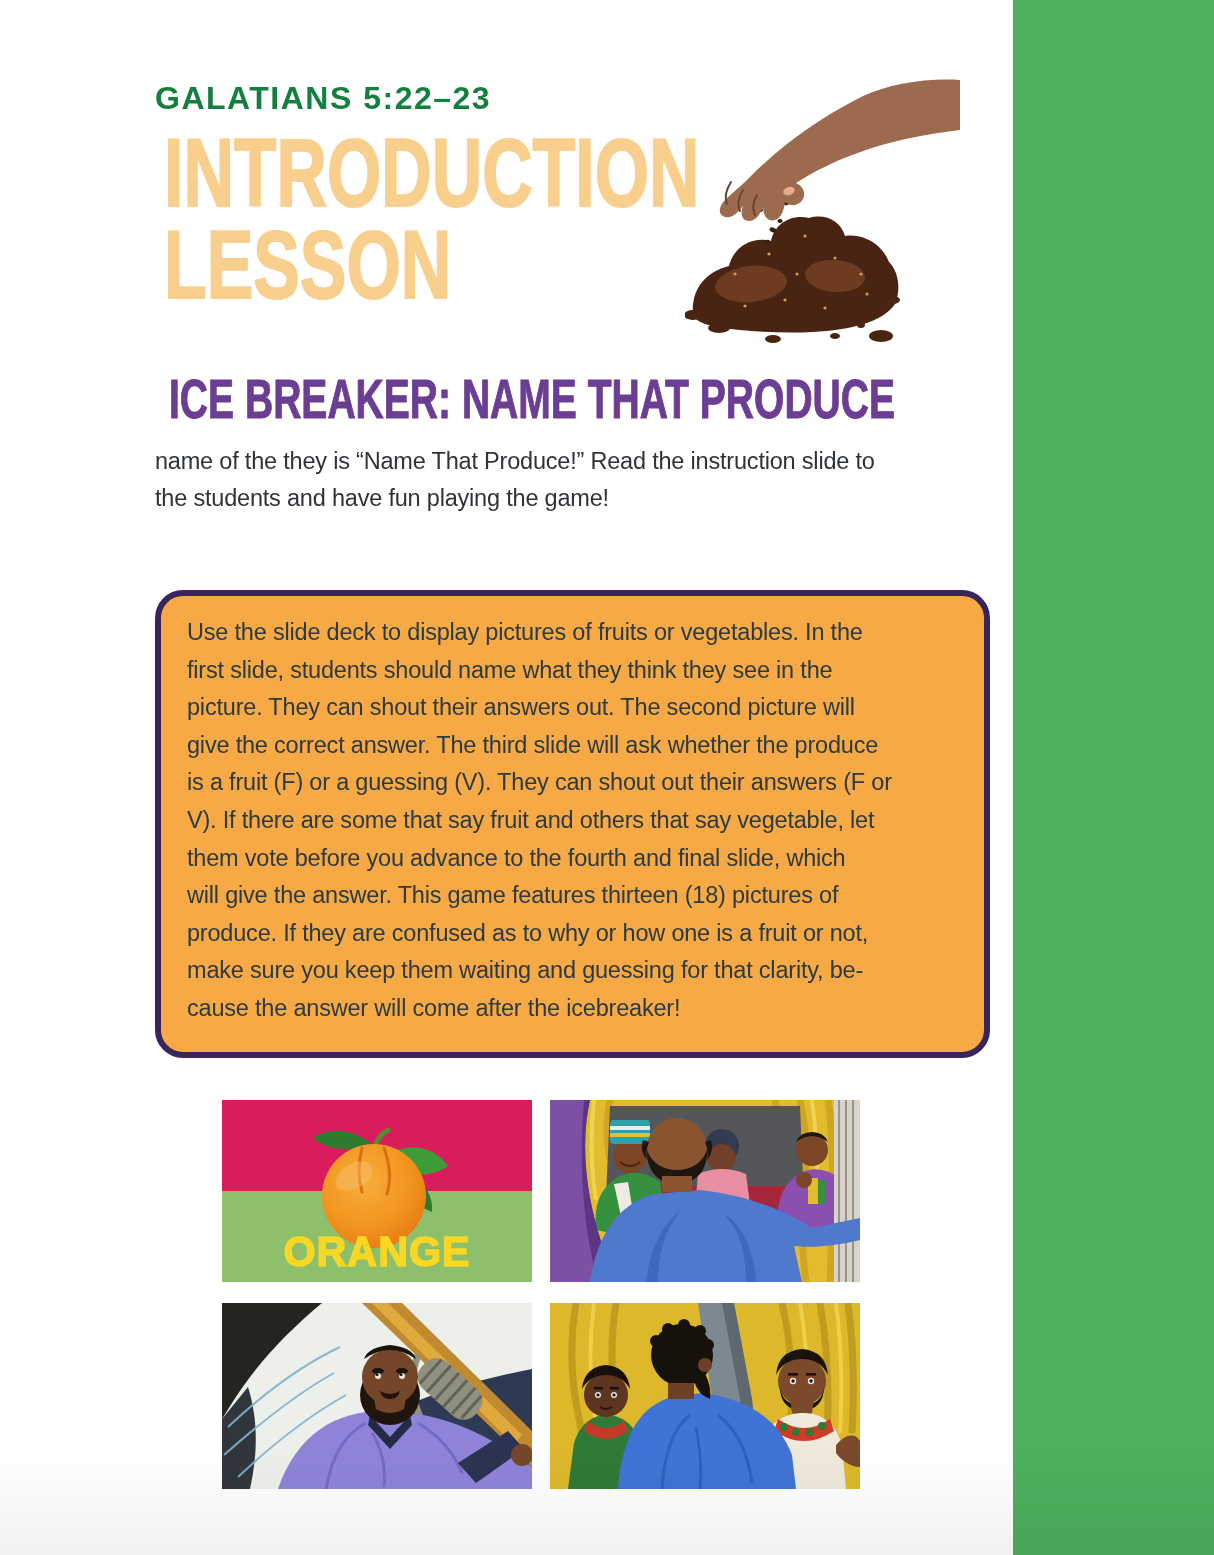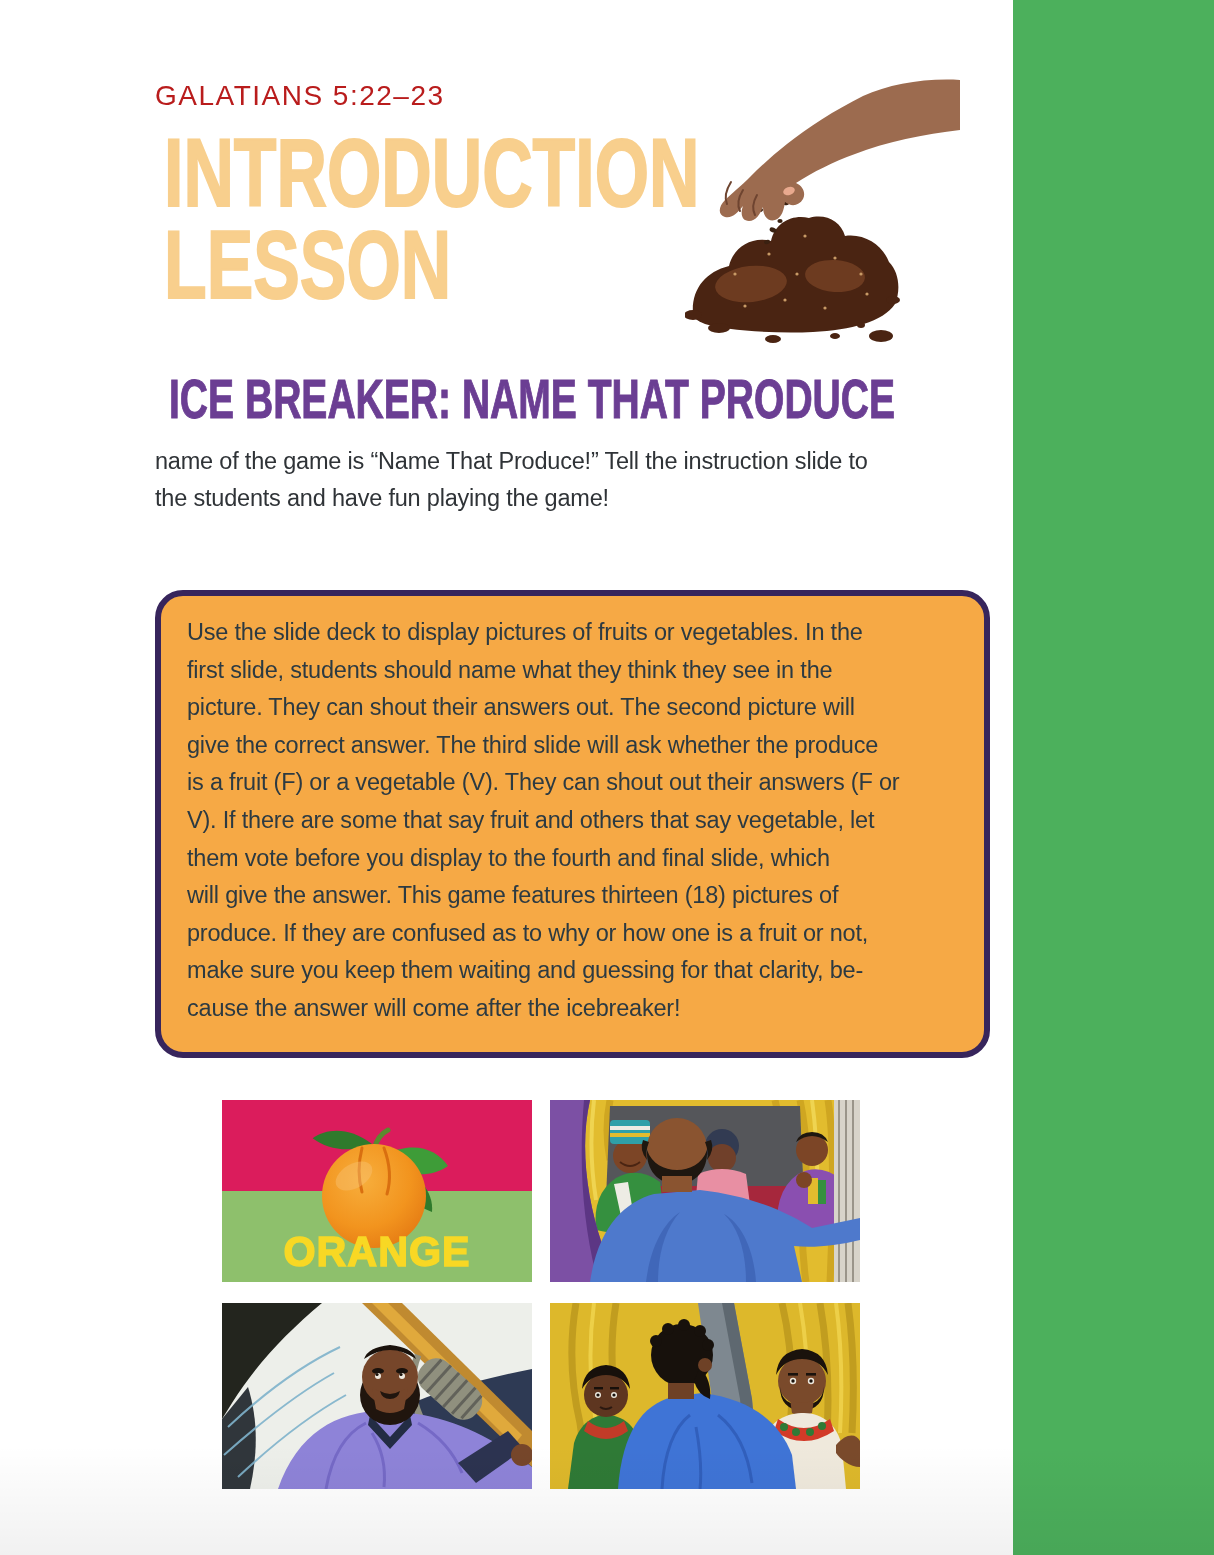--- a/index.html
+++ b/index.html
@@ -3,22 +3,22 @@
 <meta charset="utf-8">
 <style>
   html,body{margin:0;padding:0;}
   body{width:1214px;height:1555px;background:#ffffff;position:relative;overflow:hidden;
        font-family:"Liberation Sans", sans-serif;}
   .page{position:absolute;inset:0;}
   .green-bar{position:absolute;left:1013px;top:0;width:201px;height:1555px;background:#4CB05C;}
   .bottom-shade{position:absolute;left:0;bottom:0;width:1214px;height:110px;
       background:linear-gradient(to bottom, rgba(0,0,0,0), rgba(0,0,0,0.055));pointer-events:none;}
 
-  .kicker{position:absolute;left:155px;top:80px;font-size:28px;font-weight:400;
-      color:#b91c1c;letter-spacing:1.5px;}
+  .kicker{position:absolute;left:155px;top:80px;font-size:32px;font-weight:700;
+      color:#15803d;letter-spacing:1.5px;}
   .title{position:absolute;left:152px;top:115px;margin:12px;font-size:97px;line-height:92px;
       font-weight:700;color:#F8CF8D;-webkit-text-stroke:2px #F8CF8D;}
   .title .tline{display:block;transform:scaleX(0.72);transform-origin:left center;white-space:nowrap;}
 
   .section-heading{position:absolute;left:155px;top:358px;margin:14px;font-size:55px;line-height:55px;
       font-weight:700;color:#6B3E93;-webkit-text-stroke:1px #6B3E93;}
   .section-heading .sline{display:inline-block;transform:scaleX(0.71);transform-origin:left center;white-space:nowrap;}
 
   .intro{position:absolute;left:155px;top:443px;font-size:23.5px;line-height:37px;color:#2F3337;
       letter-spacing:-0.2px;}
@@ -111,32 +111,32 @@
       <path d="M72,117 C68,124 67,131 70,137"></path>
     </g>
     <ellipse fill="#E8A98E" cx="104" cy="113" rx="6" ry="4" transform="rotate(-20 104 113)"></ellipse>
   </svg>
 
   <h2 class="section-heading">
     <span class="sline">ICE BREAKER: NAME THAT PRODUCE</span>
   </h2>
 
   <div class="intro">
-    <div class="line">name of the game is “Name That Produce!” Tell the instruction slide to</div>
+    <div class="line">name of the they is “Name That Produce!” Read the instruction slide to</div>
     <div class="line">the students and have fun playing the game!</div>
   </div>
 
   <div class="callout">
     <div class="line">Use the slide deck to display pictures of fruits or vegetables. In the</div>
     <div class="line">first slide, students should name what they think they see in the</div>
     <div class="line">picture. They can shout their answers out. The second picture will</div>
     <div class="line">give the correct answer. The third slide will ask whether the produce</div>
-    <div class="line">is a fruit (F) or a vegetable (V). They can shout out their answers (F or</div>
+    <div class="line">is a fruit (F) or a guessing (V). They can shout out their answers (F or</div>
     <div class="line">V). If there are some that say fruit and others that say vegetable, let</div>
-    <div class="line">them vote before you display to the fourth and final slide, which</div>
+    <div class="line">them vote before you advance to the fourth and final slide, which</div>
     <div class="line">will give the answer. This game features thirteen (18) pictures of</div>
     <div class="line">produce. If they are confused as to why or how one is a fruit or not,</div>
     <div class="line">make sure you keep them waiting and guessing for that clarity, be-</div>
     <div class="line">cause the answer will come after the icebreaker!</div>
   </div>
 
   <div class="grid">
 
     <div class="thumb t1">
       <div class="slide-orange">

